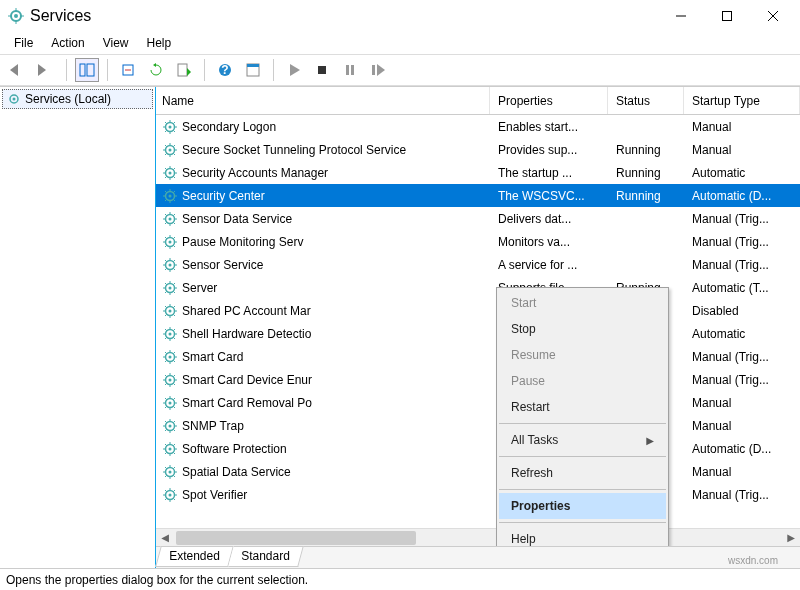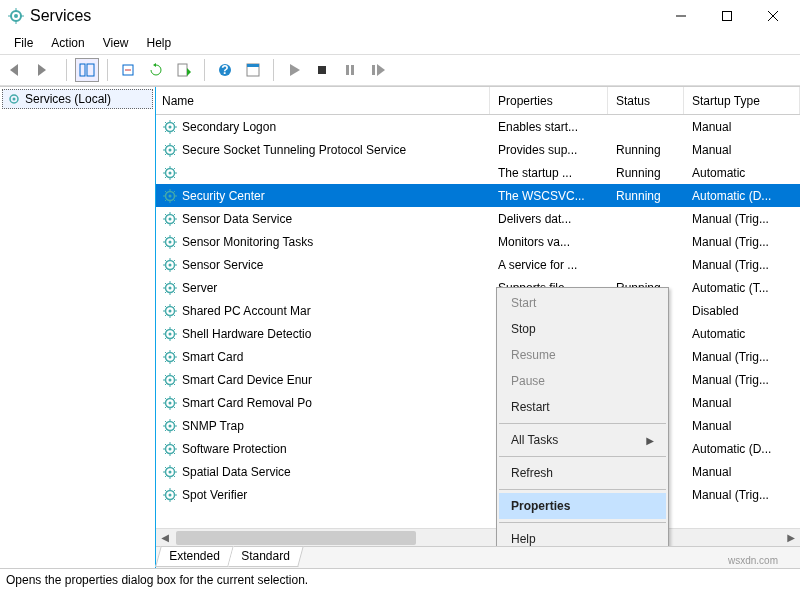--- a/index.html
+++ b/index.html
@@ -243,20 +243,21 @@
                   <line x1="8" y1="1" x2="8" y2="3" stroke="#4aa"></line>
                   <line x1="8" y1="13" x2="8" y2="15" stroke="#4aa"></line>
                   <line x1="1" y1="8" x2="3" y2="8" stroke="#4aa"></line>
                   <line x1="13" y1="8" x2="15" y2="8" stroke="#4aa"></line>
                   <line x1="3" y1="3" x2="4.5" y2="4.5" stroke="#4aa"></line>
                   <line x1="11.5" y1="11.5" x2="13" y2="13" stroke="#4aa"></line>
                   <line x1="13" y1="3" x2="11.5" y2="4.5" stroke="#4aa"></line>
                   <line x1="4.5" y1="11.5" x2="3" y2="13" stroke="#4aa"></line>
                 </svg>
               </span>
+              <span>Security Accounts Manager</span>
             </div>
             <div class="cell c-desc">The startup ...</div>
             <div class="cell c-stat">Running</div>
             <div class="cell c-start">Automatic</div>
           </div>
           <div class="row sel">
             <div class="cell c-name">
               <span class="svcicon">
                 <svg width="16" height="16">
                   <circle cx="8" cy="8" r="4.5" fill="none" stroke="#4aa" stroke-width="1.5"></circle>
@@ -308,21 +309,21 @@
                   <line x1="8" y1="1" x2="8" y2="3" stroke="#4aa"></line>
                   <line x1="8" y1="13" x2="8" y2="15" stroke="#4aa"></line>
                   <line x1="1" y1="8" x2="3" y2="8" stroke="#4aa"></line>
                   <line x1="13" y1="8" x2="15" y2="8" stroke="#4aa"></line>
                   <line x1="3" y1="3" x2="4.5" y2="4.5" stroke="#4aa"></line>
                   <line x1="11.5" y1="11.5" x2="13" y2="13" stroke="#4aa"></line>
                   <line x1="13" y1="3" x2="11.5" y2="4.5" stroke="#4aa"></line>
                   <line x1="4.5" y1="11.5" x2="3" y2="13" stroke="#4aa"></line>
                 </svg>
               </span>
-              <span>Sensor Monitoring Tasks</span>
+              <span>Pause Monitoring Serv</span>
             </div>
             <div class="cell c-desc">Monitors va...</div>
             <div class="cell c-stat"></div>
             <div class="cell c-start">Manual (Trig...</div>
           </div>
           <div class="row">
             <div class="cell c-name">
               <span class="svcicon">
                 <svg width="16" height="16">
                   <circle cx="8" cy="8" r="4.5" fill="none" stroke="#4aa" stroke-width="1.5"></circle>

